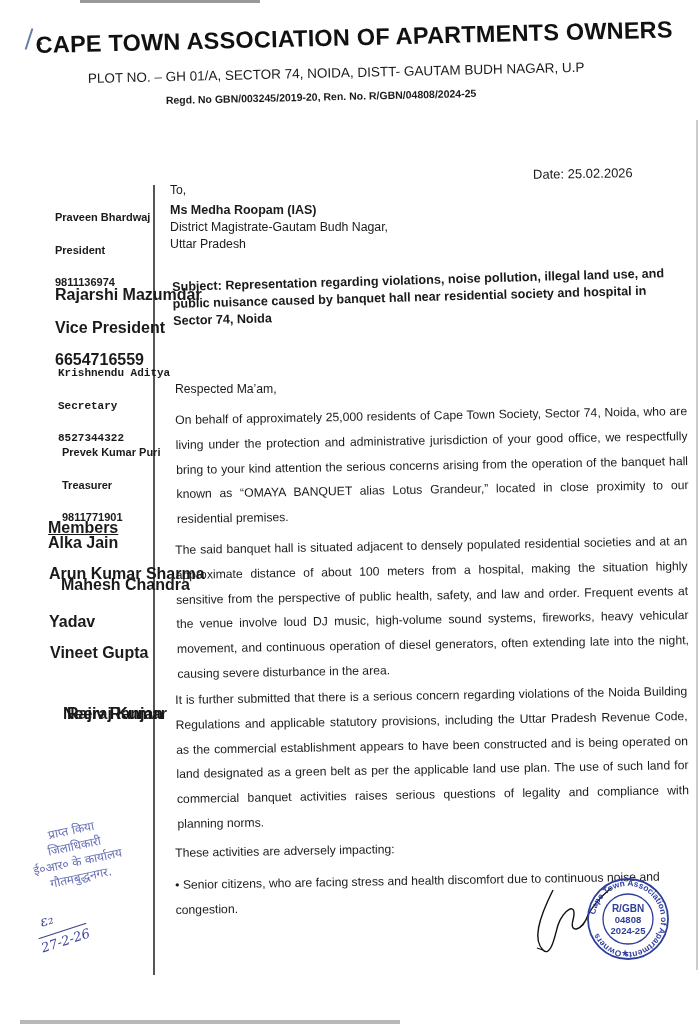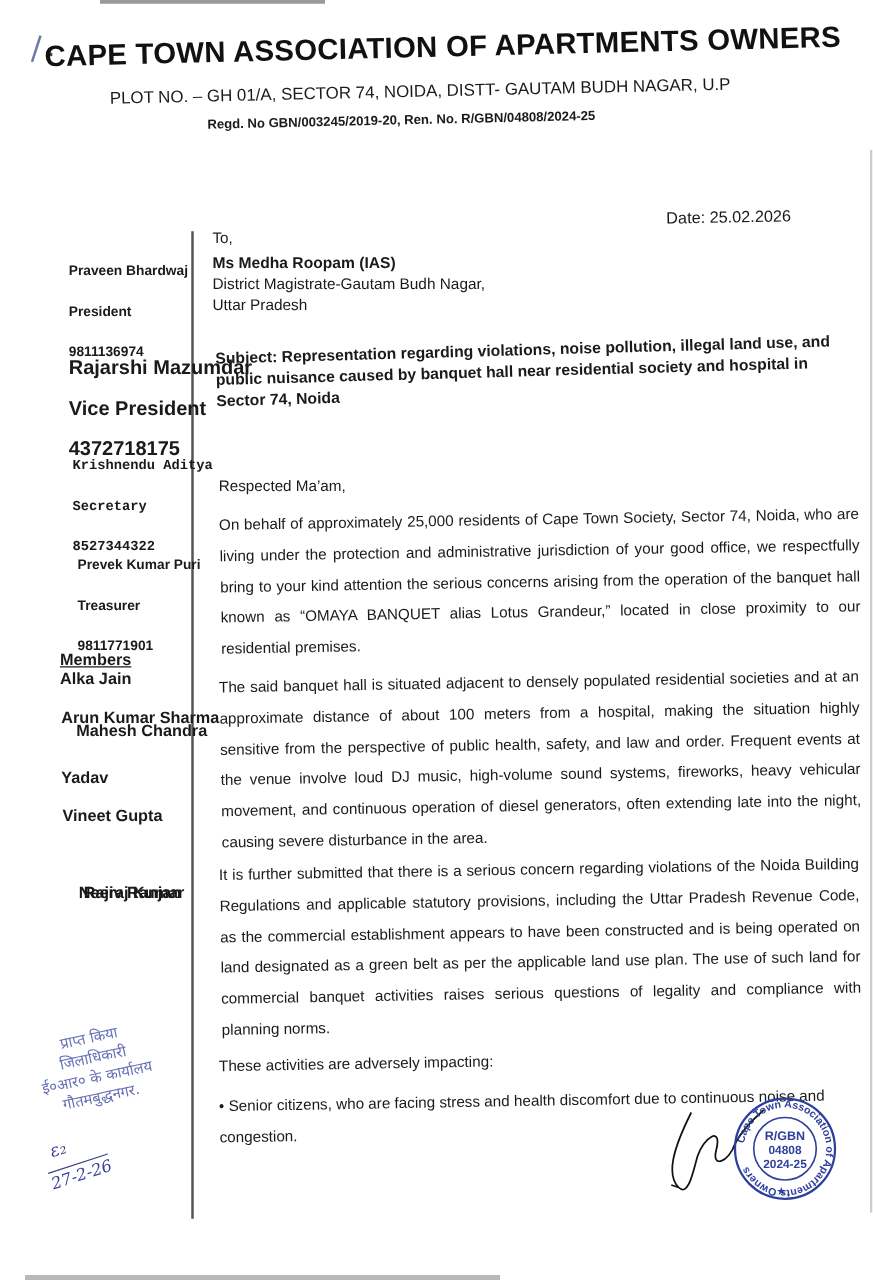--- a/index.html
+++ b/index.html
@@ -24,21 +24,21 @@
       position: absolute; left: 166px; top: 94px; font-size: 10.5px; font-weight: bold; transform: rotate(-1.3deg);
       transform-origin: left bottom; white-space: nowrap;
     }
     .date { position: absolute; left: 533px; top: 166px; font-size: 13px; transform: rotate(-1deg); }
     .divider { position: absolute; left: 153px; top: 185px; width: 1.5px; height: 790px; background: #555; }
     .right-edge { position: absolute; right: 0; top: 120px; width: 2px; height: 850px; background: #ccc; }
     .bottombar { position: absolute; left: 20px; bottom: 0; width: 380px; height: 4px; background: #888; opacity: .6; }
     .officer { position: absolute; white-space: nowrap; }
     .officer div { margin: 17px; }
     .members-head { text-decoration: underline; }
-    .member { position: absolute; white-space: nowrap; font-size: 13px; font-weight: bold; line-height: 15.5px; }
+    .member { position: absolute; white-space: nowrap; font-size: 16px; font-weight: bold; line-height: 15.5px; }
 
     .letter { position: absolute; left: 165px; top: 183px; width: 520px; font-size: 12.2px; }
     .to-label { position: absolute; left: 5px; top: 0; }
     .recipient-name { position: absolute; left: 5px; top: 20px; font-weight: bold; font-size: 12.5px; }
     .recipient-line { position: absolute; left: 5px; font-size: 12.3px; white-space: nowrap; }
     .subject {
       position: absolute; left: 7px; top: 96px; width: 510px; font-weight: bold; font-size: 12.6px; line-height: 17px;
       transform: rotate(-1.6deg); transform-origin: left top;
     }
     .salutation { position: absolute; left: 10px; top: 199px; }
@@ -76,21 +76,21 @@
 
 <div>
   <div class="officer" style="left:38px; top:193px; font-size:11px; font-weight:bold; line-height:15.5px;">
     <div>Praveen Bhardwaj</div>
     <div>President</div>
     <div>9811136974</div>
   </div>
   <div class="officer" style="left:38px; top:270px; font-size:16px; font-weight:bold; line-height:15.5px;">
     <div>Rajarshi Mazumdar</div>
     <div>Vice President</div>
-    <div>4372718175</div>
+    <div>6654716559</div>
   </div>
   <div class="officer" style="left:41px; top:349px; font-size:11px; font-weight:bold; line-height:15.5px;font-family:Liberation Mono, monospace;">
     <div>Krishnendu Aditya</div>
     <div>Secretary</div>
     <div>8527344322</div>
   </div>
   <div class="officer" style="left:45px; top:428px; font-size:11px; font-weight:bold; line-height:15.5px;">
     <div>Prevek Kumar Puri</div>
     <div>Treasurer</div>
     <div>9811771901</div>

